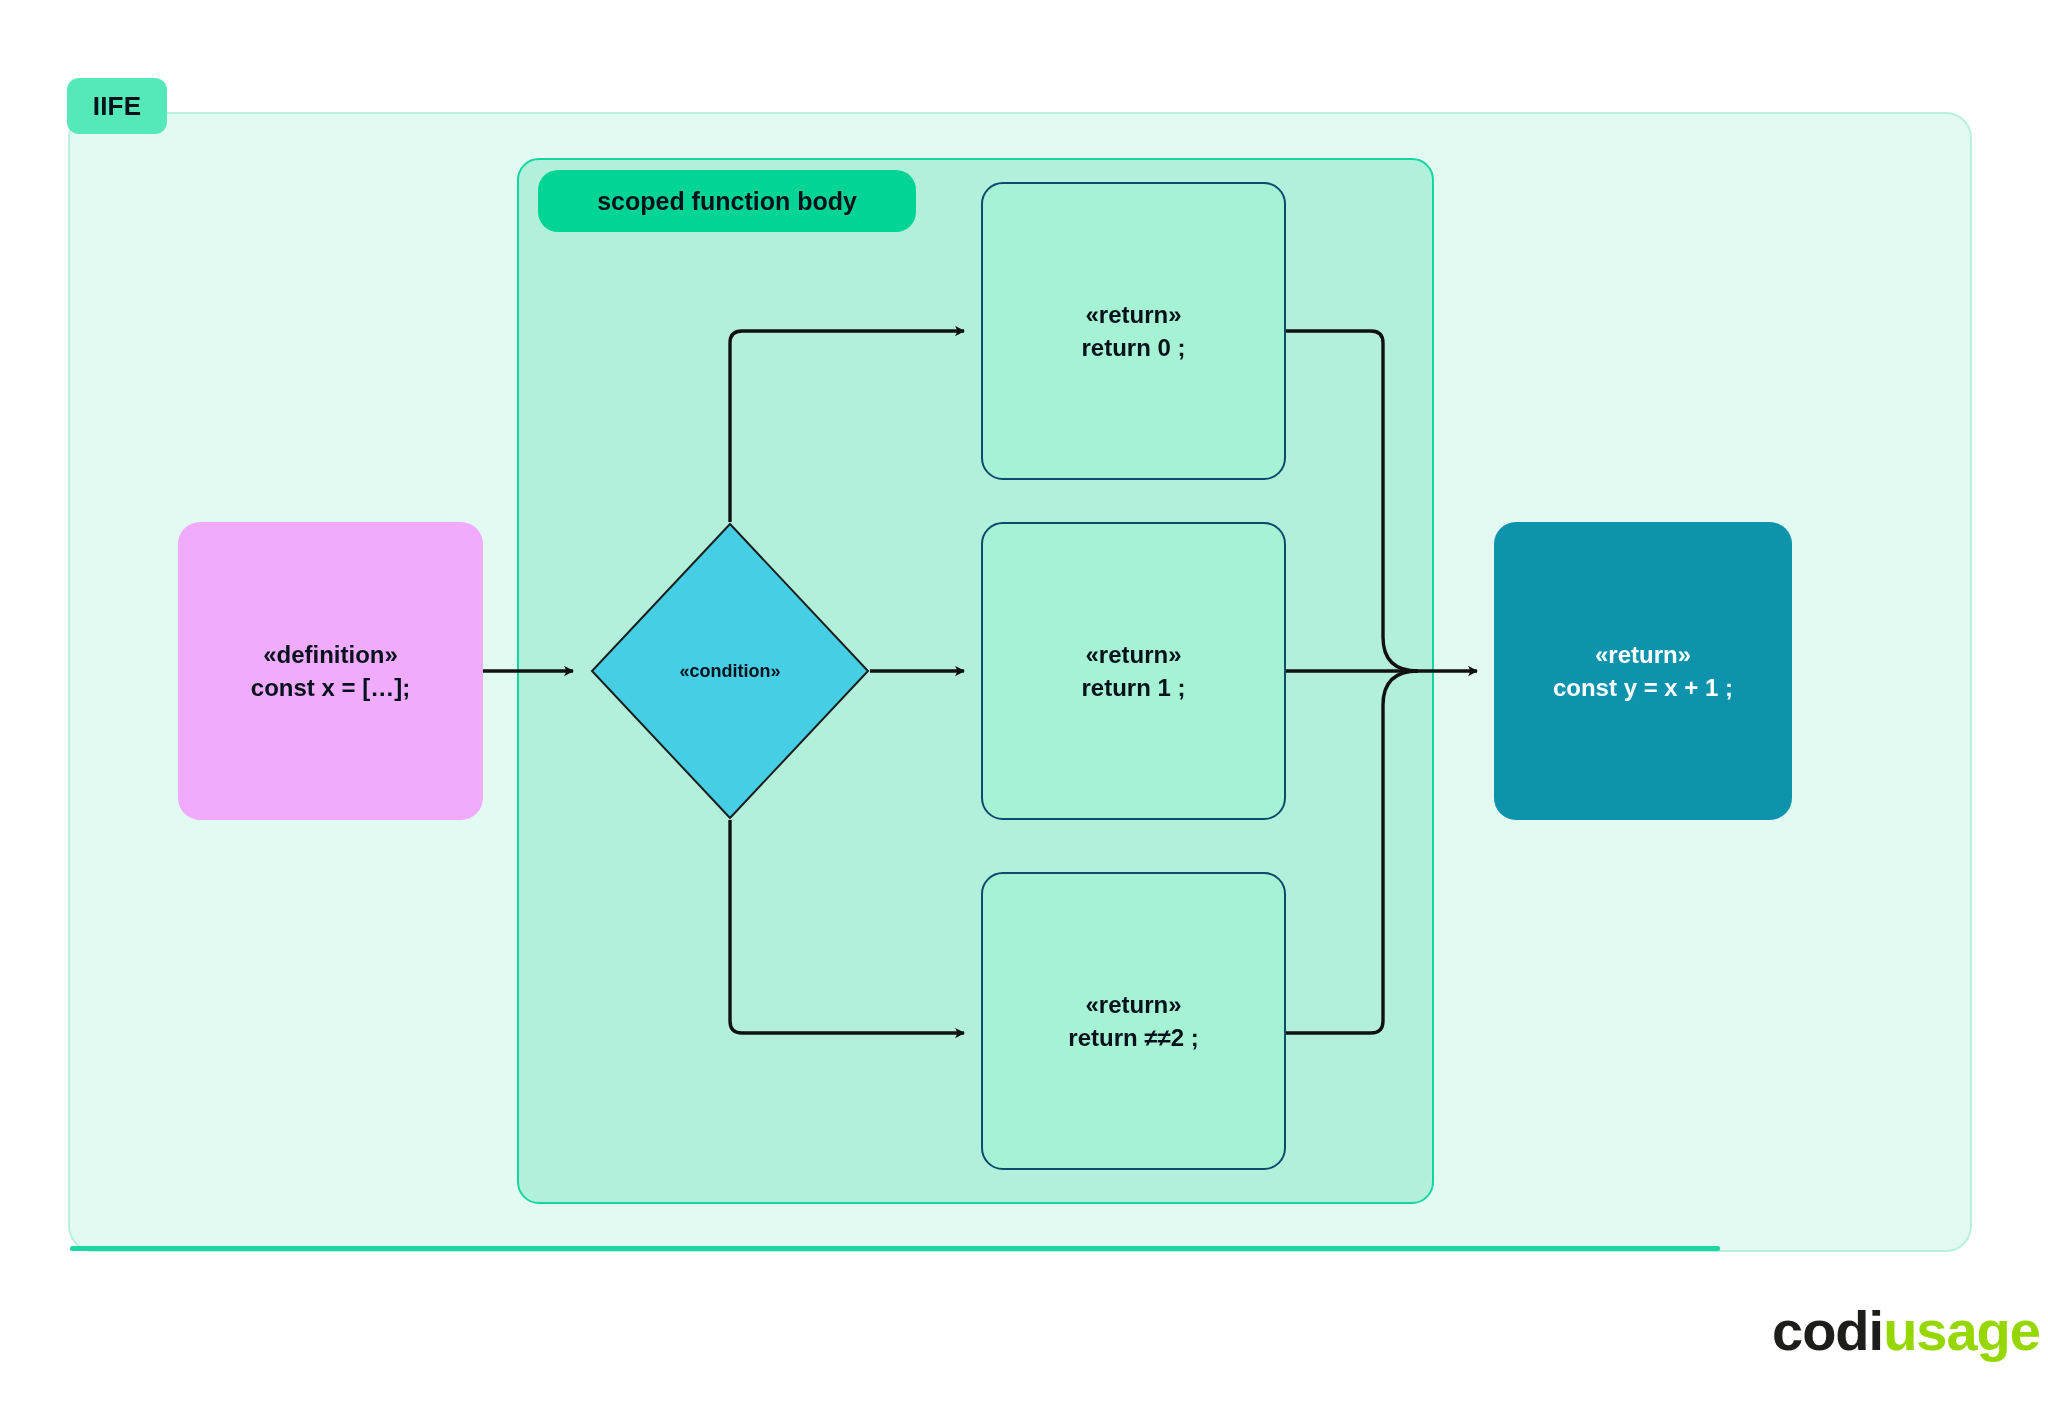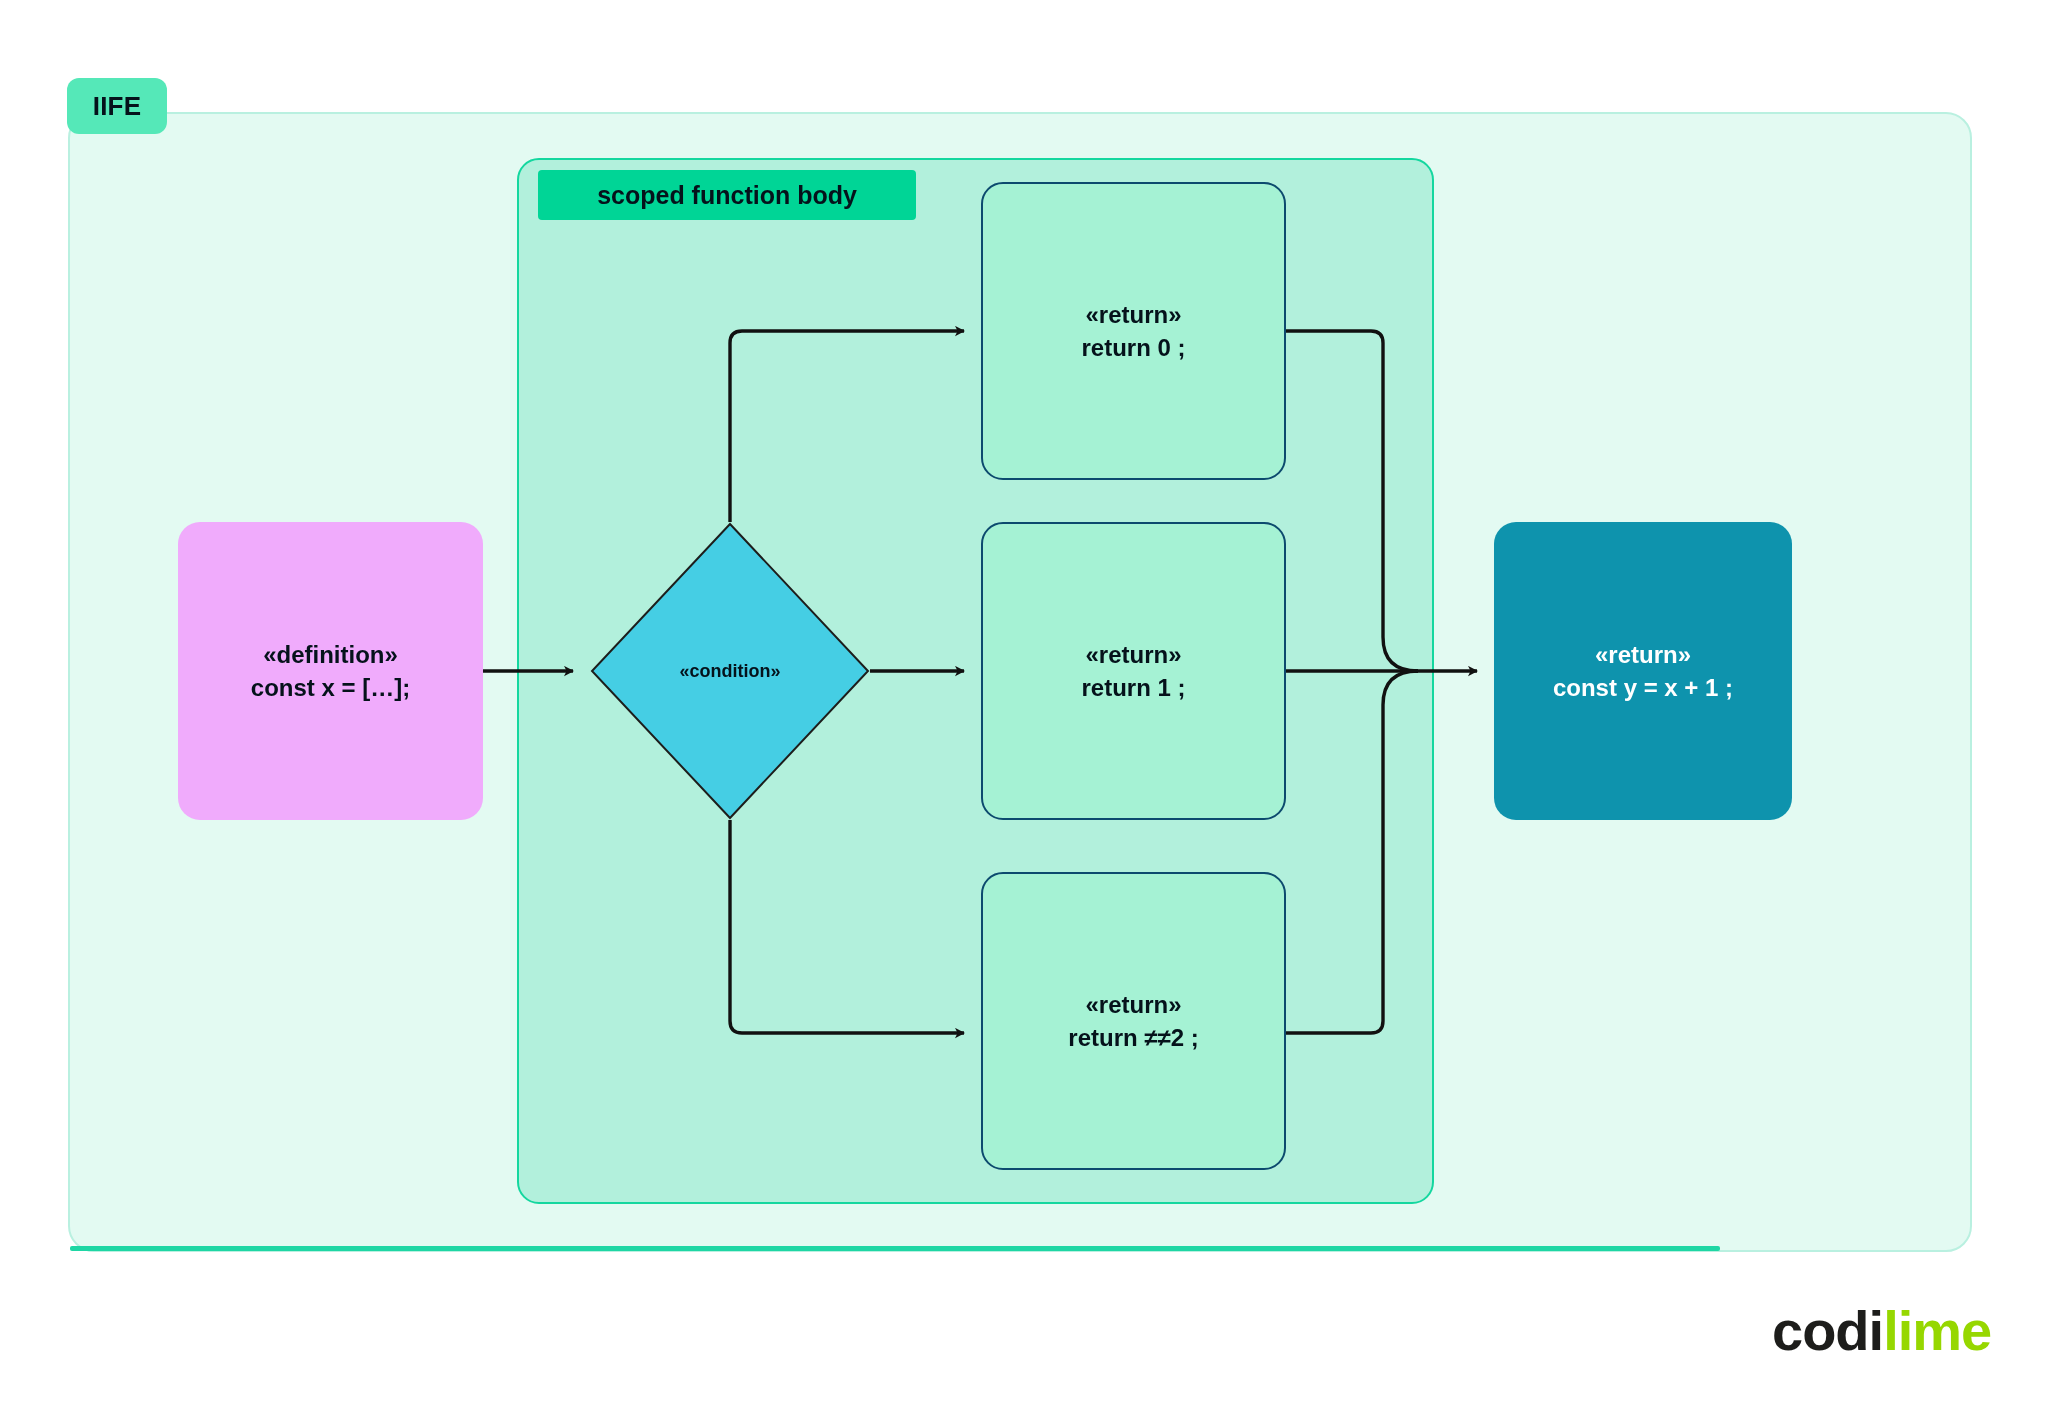--- a/index.html
+++ b/index.html
@@ -69,23 +69,23 @@
     background: #b2f0dc;
     border: 2px solid #14d79f;
     border-radius: 22px;
     box-sizing: border-box;
   }
   #scoped-label {
     position: absolute;
     left: 538px;
     top: 170px;
     width: 378px;
-    height: 50px;
+    height: 62px;
     background: #00d596;
-    border-radius: 4px;
+    border-radius: 20px;
     display: flex;
     align-items: center;
     justify-content: center;
     font-size: 25px;
     font-weight: bold;
     color: #05121b;
   }
 
   
   .node {
@@ -252,16 +252,16 @@
     <div class="line1">«return»</div>
     <div class="line2">return ≠≠2 ;</div>
   </div>
 
   <div class="node" id="node-usage">
     <div class="line1">«return»</div>
     <div class="line2">const y = x + 1 ;</div>
   </div>
 
   <div id="logo">
-    <span class="logo-codi">codi</span><span class="logo-lime">lime</span>
+    <span class="logo-codi">codi</span><span class="logo-lime">usage</span>
   </div>
 
 </div>
 
 </body></html>

